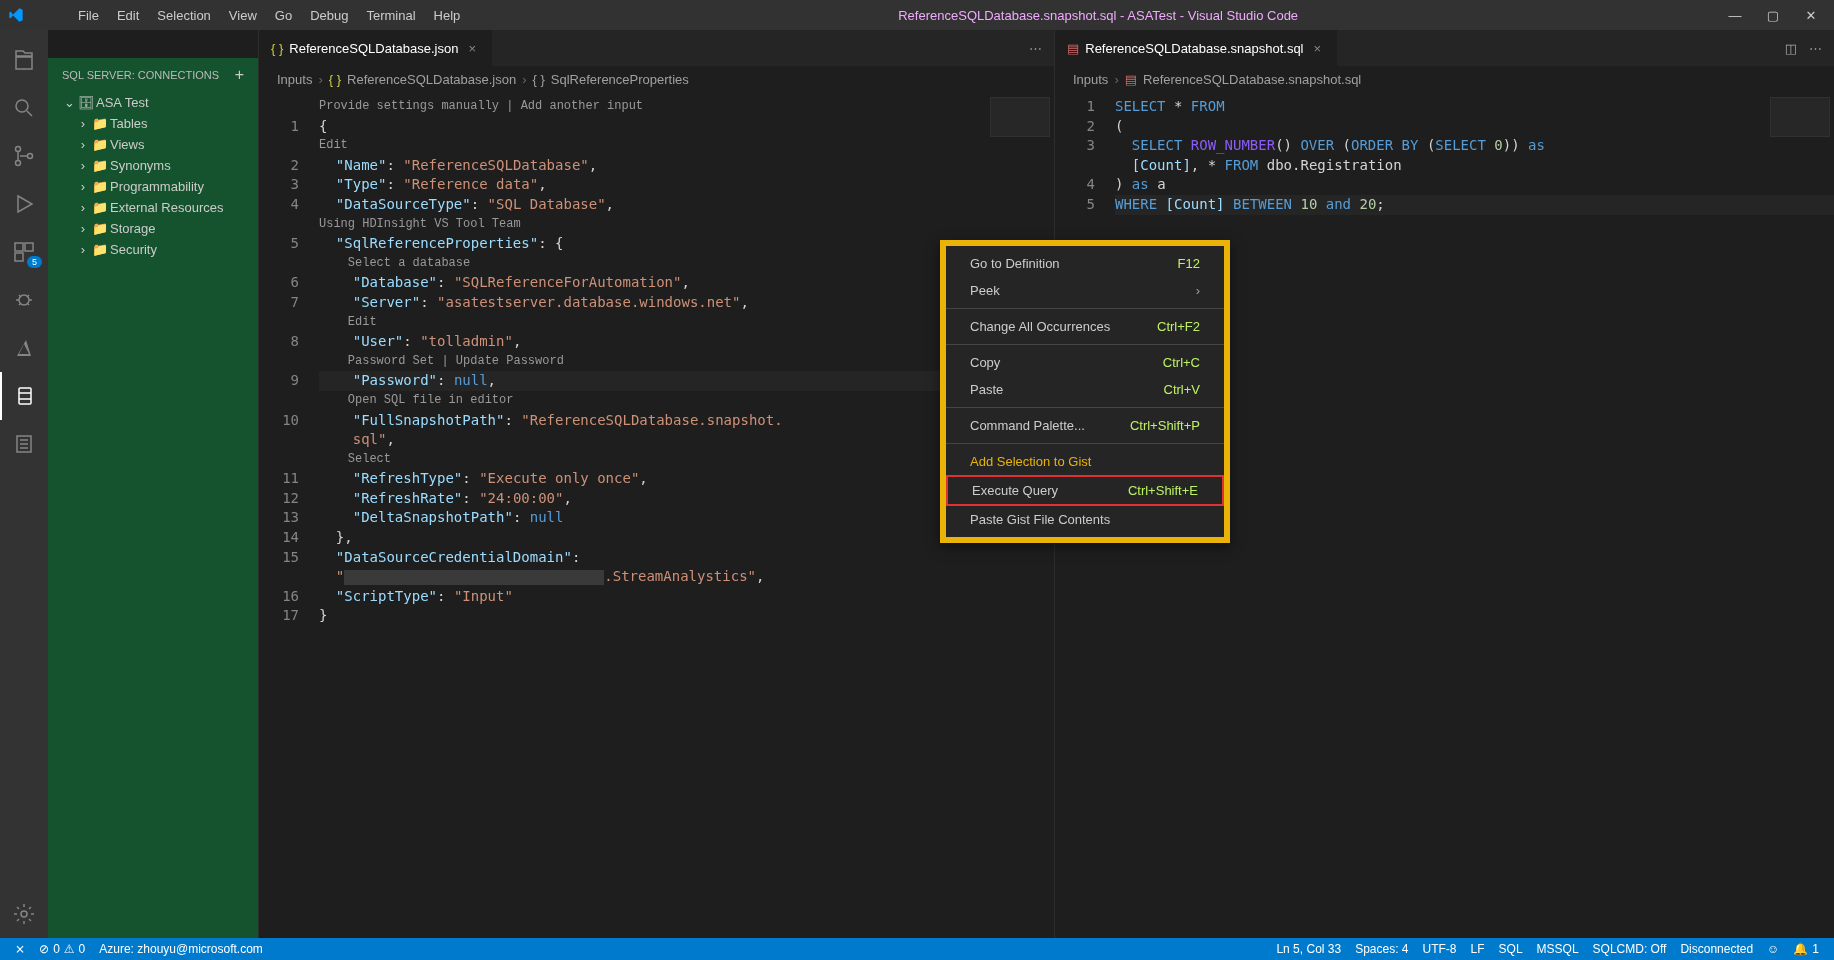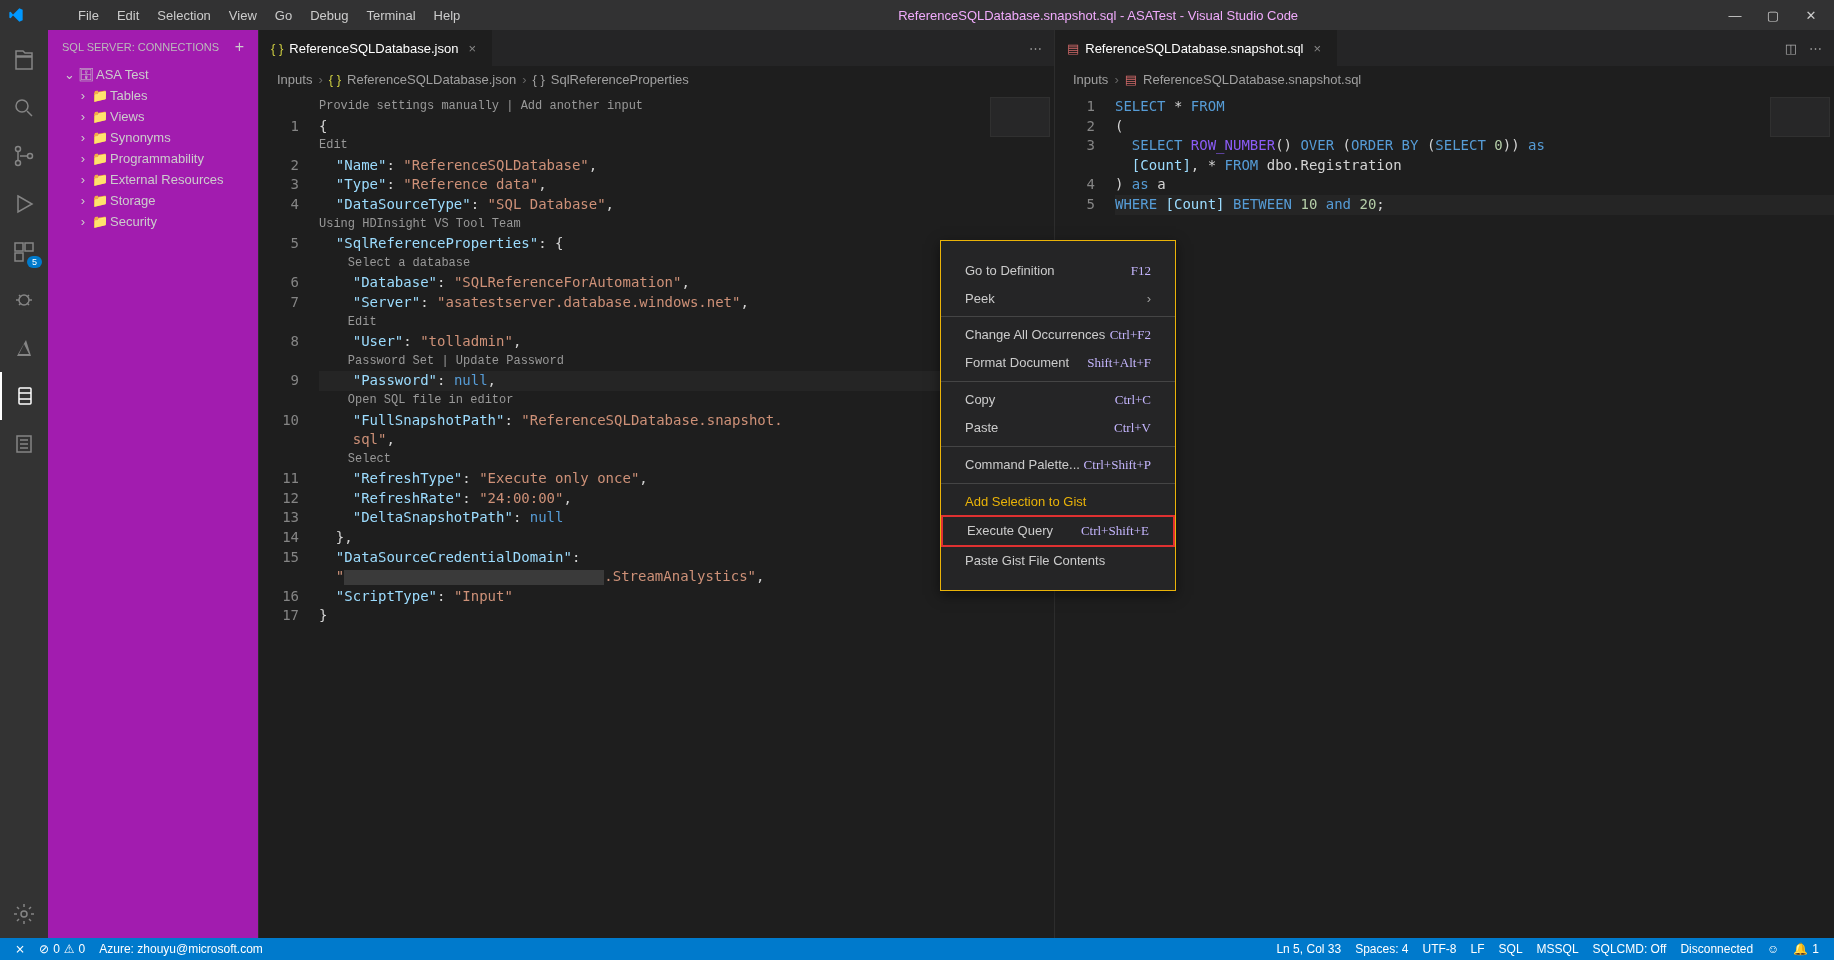--- a/index.html
+++ b/index.html
@@ -14,21 +14,21 @@
 
 .main { display: flex; height: calc(100% - 30px - 22px); }
 
 .activity-bar { width: 48px; background: #333333; display: flex; flex-direction: column; align-items: center; padding-top: 6px; }
 .activity-bar .icon { width: 48px; height: 48px; display: flex; align-items: center; justify-content: center; color: #858585; cursor: pointer; position: relative; }
 .activity-bar .icon.active { color: #ffffff; border-left: 2px solid #ffffff; }
 .activity-bar .icon svg { width: 24px; height: 24px; }
 .activity-bar .spacer { flex: 1; }
 .activity-bar .badge { position: absolute; bottom: 8px; right: 6px; background: #007acc; color: #fff; border-radius: 8px; font-size: 9px; padding: 1px 5px; }
 
-.sidebar { width: 210px; background: #a21caf; display: flex; flex-direction: column; }
+.sidebar { width: 210px; background: #14532d; display: flex; flex-direction: column; margin-top: 28px; }
 .sidebar-header { padding: 8px 14px; color: #bbbbbb; font-size: 11px; display: flex; align-items: center; justify-content: space-between; }
 .sidebar-header .plus { font-size: 16px; cursor: pointer; color: #cccccc; }
 .tree { padding-left: 8px; font-size: 13px; }
 .tree-item { padding: 3px 8px; display: flex; align-items: center; gap: 4px; cursor: pointer; }
 .tree-item .chev { width: 10px; display: inline-block; text-align: center; color: #cccccc; }
 .tree-item .folder-icon { width: 14px; display: inline-block; }
 .tree-children { padding-left: 14px; }
 
 .editors { flex: 1; display: flex; }
 .editor-group { flex: 1; display: flex; flex-direction: column; background: #1e1e1e; min-width: 0; border-left: 1px solid #2d2d2d; }
@@ -53,24 +53,24 @@
 .t-kw { color: #569cd6; }
 .t-punc { color: #d4d4d4; }
 .t-null { color: #569cd6; }
 .t-func { color: #8b5cf6; }
 .t-num { color: #b5cea8; }
 .t-ident { color: #d4d4d4; }
 .t-col { color: #9cdcfe; }
 .masked { background: #3a3a3a; color: transparent; display: inline-block; width: 260px; height: 15px; vertical-align: middle; }
 .minimap { position: absolute; top: 4px; right: 4px; width: 60px; height: 40px; background: #2d2d30; border: 1px solid #3c3c3c; opacity: 0.6; }
 
-.context-menu { position: absolute; background: #252526; border: 1px solid #eab308; box-shadow: 0 4px 12px rgba(0,0,0,0.5); z-index: 100; width: 236px; padding: 16px 0; left: 940px; top: 240px; }
+.context-menu { position: absolute; background: #252526; border: 6px solid #eab308; box-shadow: 0 4px 12px rgba(0,0,0,0.5); z-index: 100; width: 290px; padding: 4px 0; left: 940px; top: 240px; }
 .cm-item { padding: 6px 24px; display: flex; justify-content: space-between; color: #cccccc; cursor: pointer; }
 .cm-item.disabled { color: #eab308; }
-.cm-item .sc { color: #c4b5fd; font-family: Liberation Serif, serif; }
+.cm-item .sc { color: #bef264; }
 .cm-item.highlight { border: 2px solid #e03131; }
 .cm-sep { height: 1px; background: #454545; margin: 4px 0; }
 .cm-item .arrow { color: #a0a0a0; }
 
 .status-bar { height: 22px; background: #007acc; color: #ffffff; display: flex; align-items: center; font-size: 12px; padding: 0 8px; }
 .status-bar .sbi { padding: 0 7px; display: flex; align-items: center; gap: 4px; height: 22px; cursor: pointer; }
 .status-bar .spacer { flex: 1; }
 
 .json-icon { color: #cbcb41; }
 .sql-icon { color: #d16969; }
@@ -322,24 +322,20 @@
     </div>
     <div class="cm-item">
       <span>Peek</span>
       <span class="arrow">›</span>
     </div>
     <div class="cm-sep"></div>
     <div class="cm-item">
       <span>Change All Occurrences</span>
       <span class="sc">Ctrl+F2</span>
     </div>
-    <div class="cm-item">
-      <span>Format Document</span>
-      <span class="sc">Shift+Alt+F</span>
-    </div>
     <div class="cm-sep"></div>
     <div class="cm-item">
       <span>Copy</span>
       <span class="sc">Ctrl+C</span>
     </div>
     <div class="cm-item">
       <span>Paste</span>
       <span class="sc">Ctrl+V</span>
     </div>
     <div class="cm-sep"></div>

